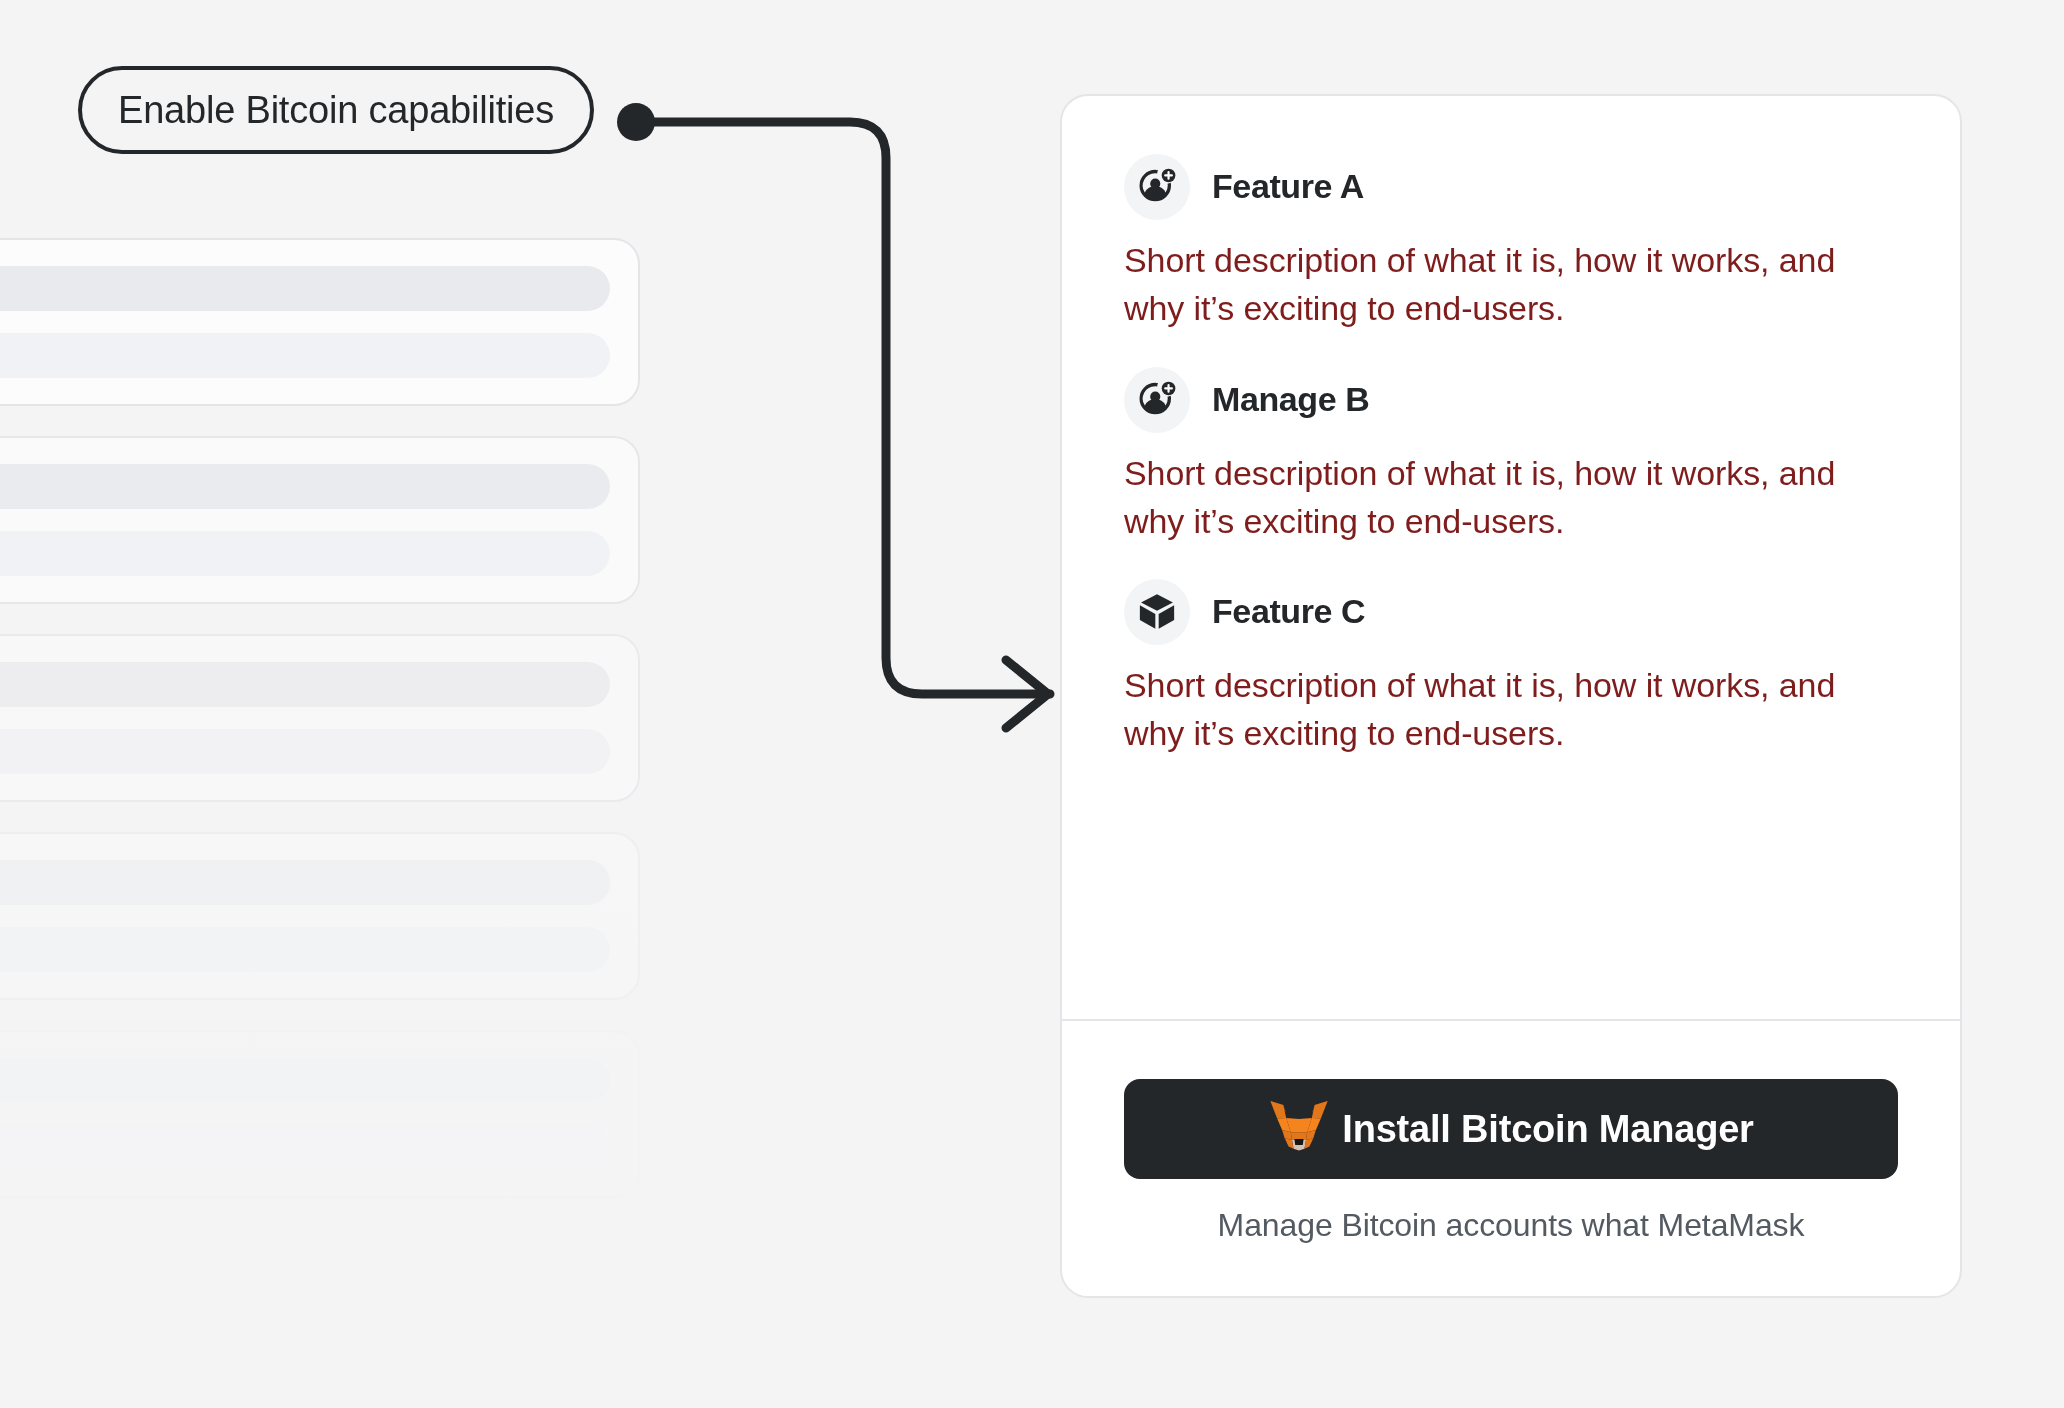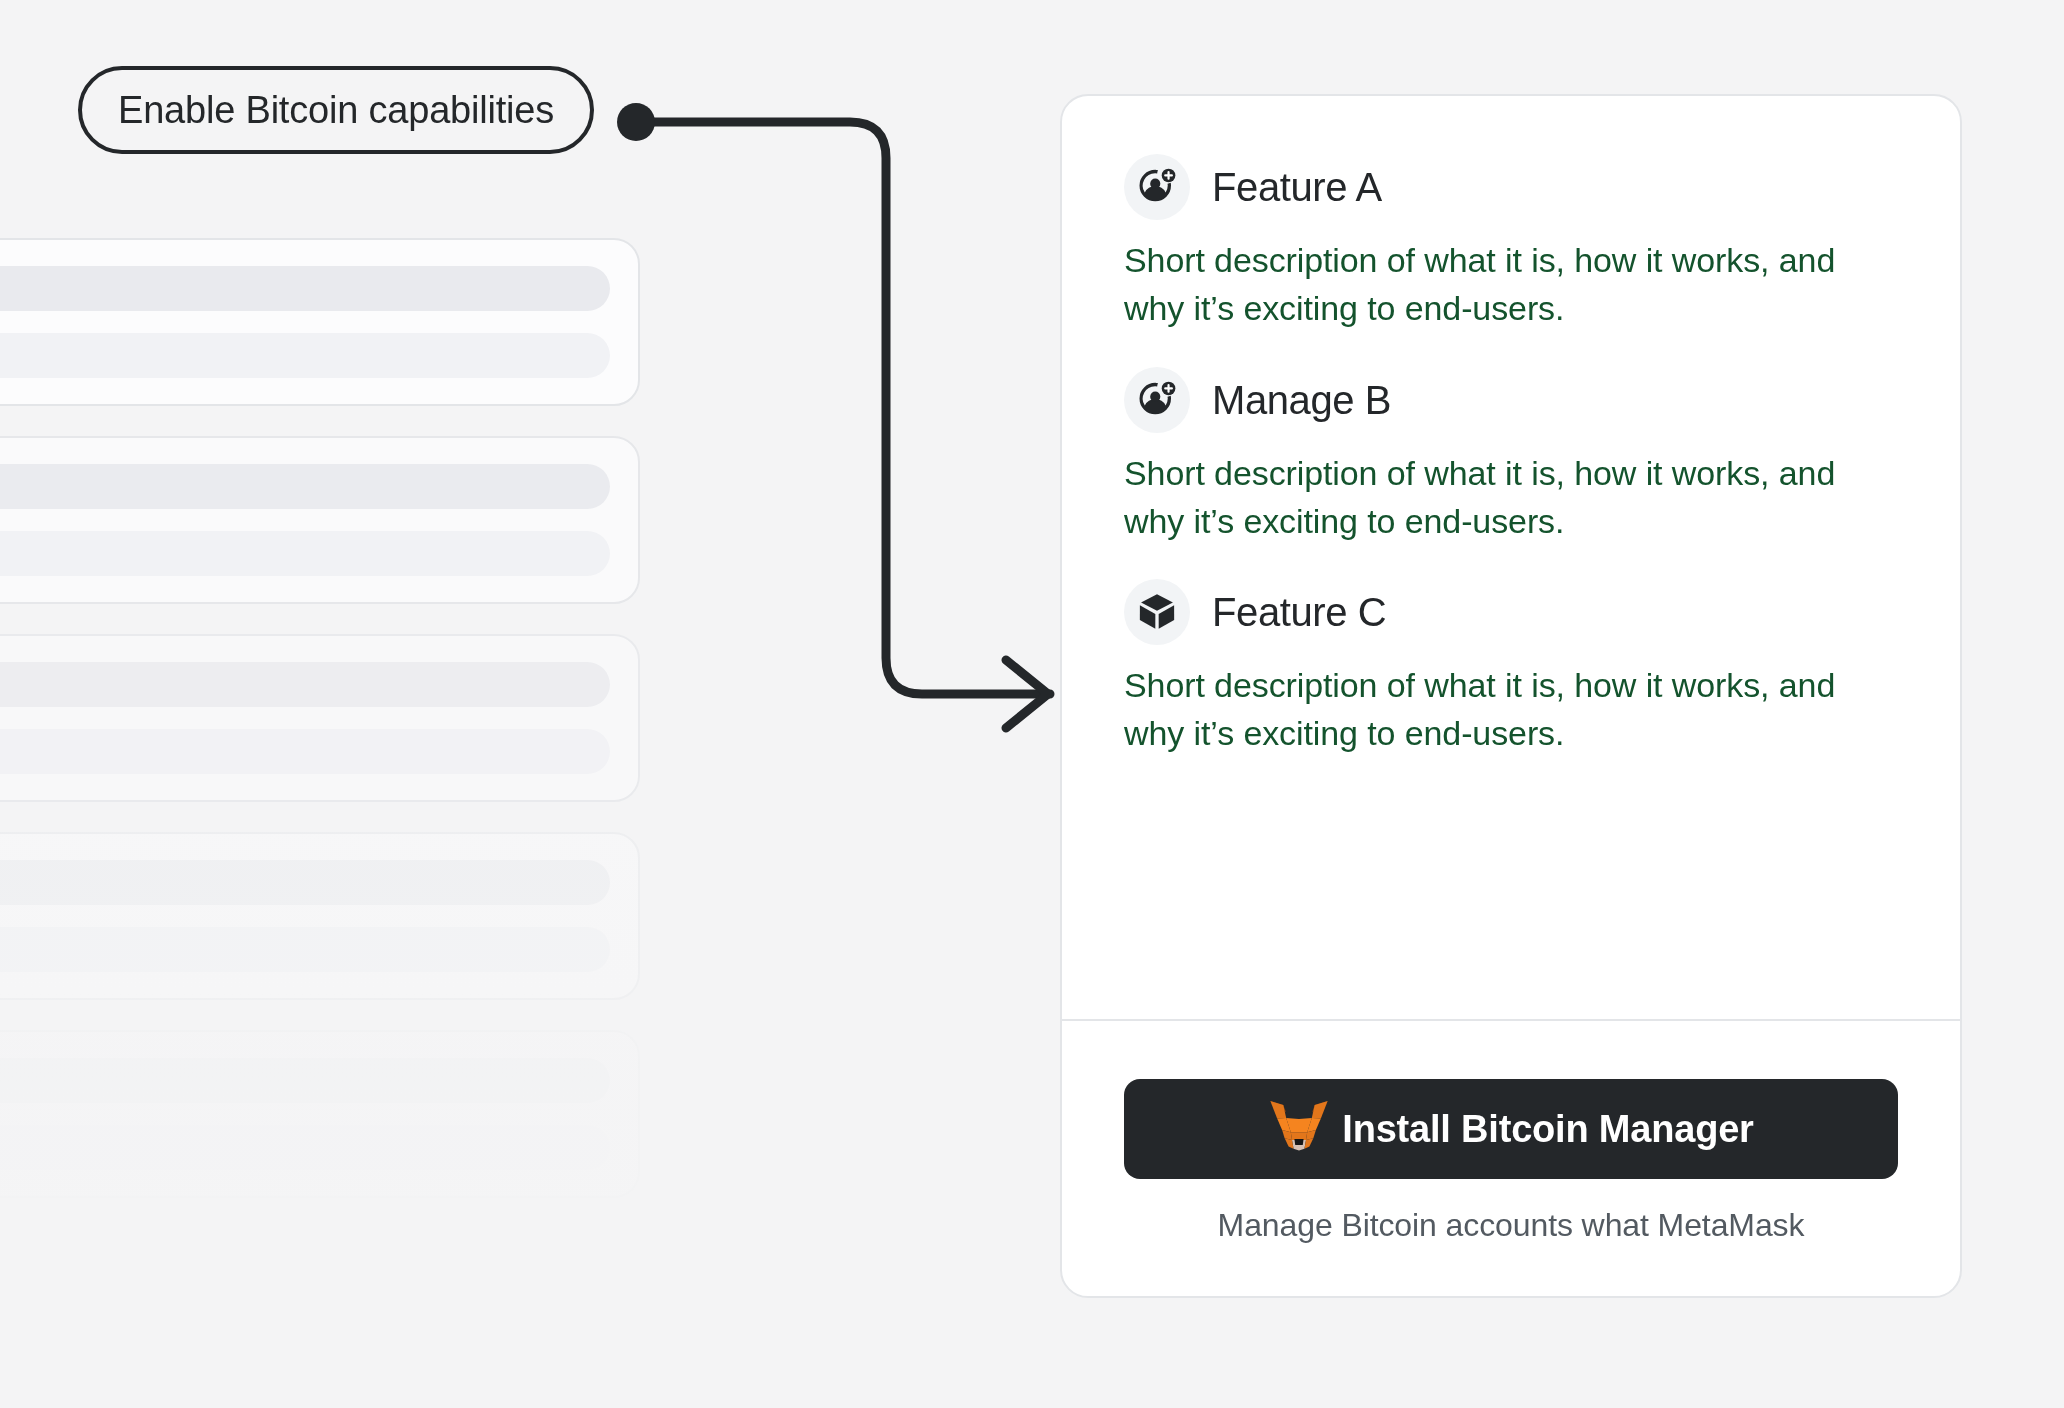--- a/index.html
+++ b/index.html
@@ -142,31 +142,31 @@
     flex: 0 0 66px;
     border-radius: 50%;
     background: #F2F4F6;
     display: flex;
     align-items: center;
     justify-content: center;
   }
   .feature-icon-badge svg { width: 42px; height: 42px; display: block; }
 
   .feature-title {
-    font-size: 40px;
-    font-weight: normal;
+    font-size: 34px;
+    font-weight: bold;
     color: #24272A;
     letter-spacing: -0.4px;
     line-height: 1.1;
   }
 
   .feature-desc {
     font-size: 34px;
     line-height: 1.42;
-    color: #14532d;
+    color: #7f1d1d;
     letter-spacing: -0.1px;
     max-width: 800px;
   }
 
   .card-divider {
     height: 2px;
     background: #E3E5E8;
     width: 100%;
     flex: 0 0 2px;
   }

